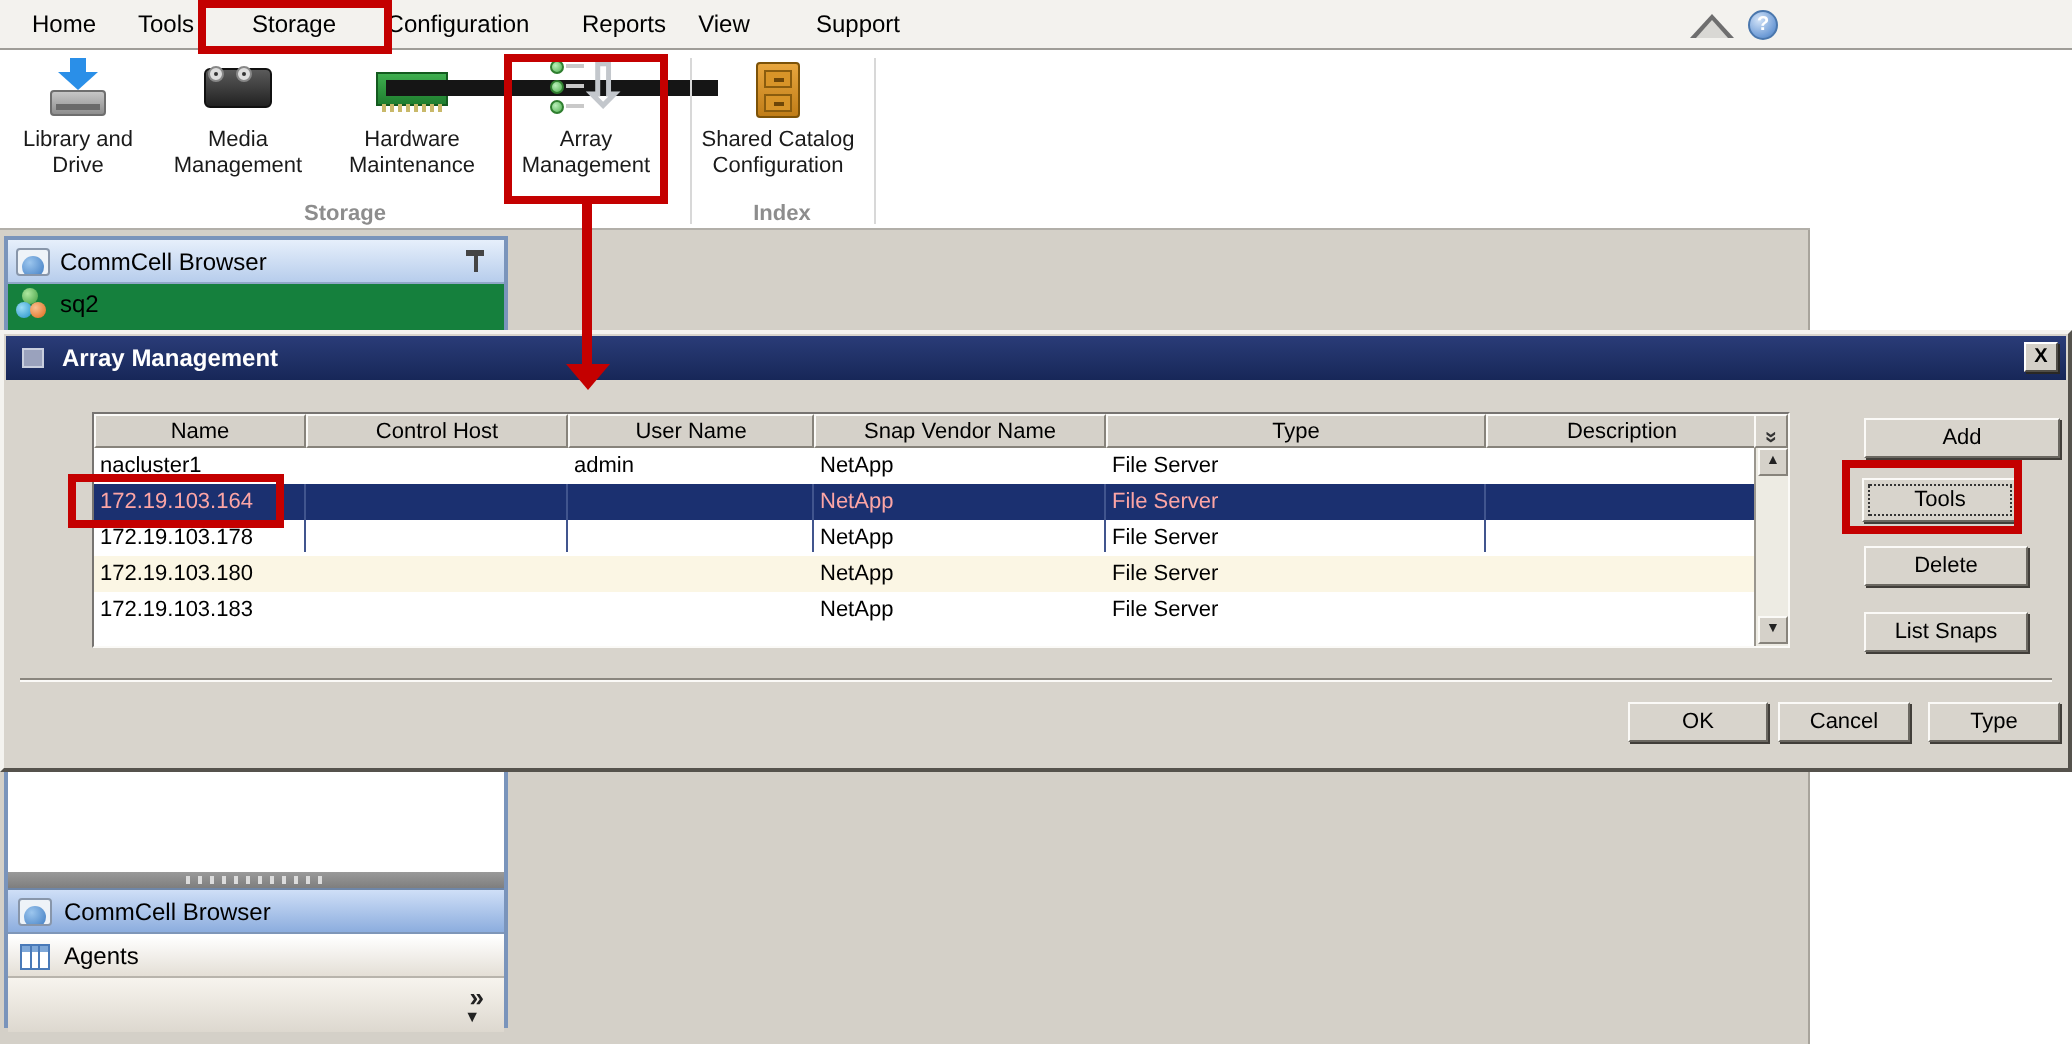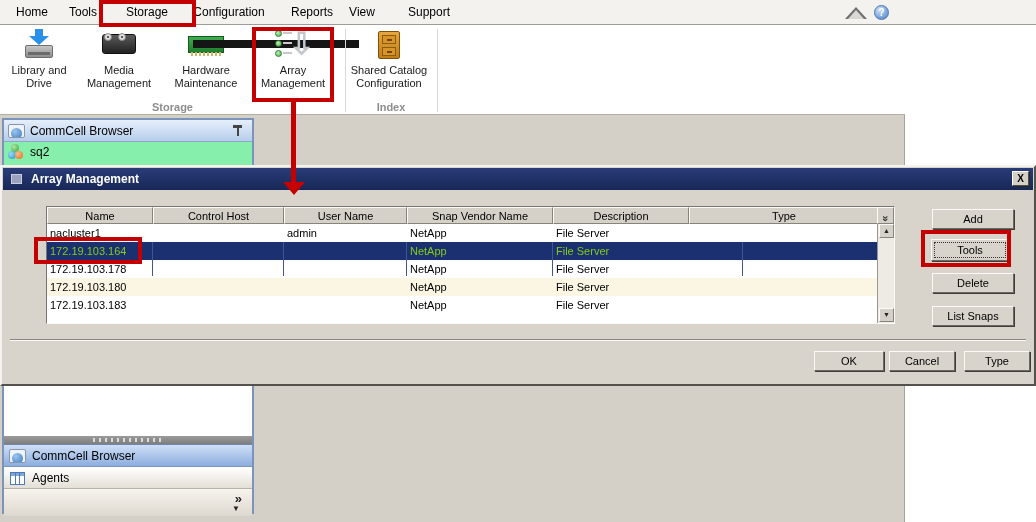--- a/index.html
+++ b/index.html
@@ -60,21 +60,21 @@
   
   .panel{position:absolute;left:2px;top:118px;width:252px;height:396px;background:#fff;border:2px solid #7a94bb;z-index:5}
   .panel-title{position:absolute;left:0;top:0;right:0;height:22px;display:flex;align-items:center;
      background:linear-gradient(#e6effb,#b7cdec);border-bottom:1px solid #8fa8c8;font-size:12px}
   .pt-ico{width:17px;height:14px;margin:0 5px 0 4px;border:1px solid #8896aa;border-radius:2px;background:#eef3f8;position:relative;overflow:hidden}
   .pt-ico::after{content:"";position:absolute;left:2px;top:3px;width:11px;height:11px;border-radius:50%;
      background:radial-gradient(circle at 35% 30%,#9cc6ee,#3a78c0)}
   .pin{width:9px;height:12px;position:absolute;right:10px;top:5px}
   .pin::before{content:"";position:absolute;left:0;top:0;width:9px;height:3px;background:#444}
   .pin::after{content:"";position:absolute;left:3.5px;top:3px;width:2px;height:8px;background:#444}
-  .tree{position:absolute;left:0;top:22px;right:0;height:44px;background:#86efac}
+  .tree{position:absolute;left:0;top:22px;right:0;height:44px;background:#15803d}
   .tree-item{display:flex;align-items:center;height:20px;padding-left:4px;font-size:12px}
   .sq2-ico{width:17px;height:16px;position:relative;margin-right:5px}
   .sq2-ico i{position:absolute;width:8px;height:8px;border-radius:50%}
   .sq2-ico .ga{left:3px;top:0;background:radial-gradient(circle at 35% 35%,#aee8a0,#3f9e3f)}
   .sq2-ico .bb{left:0;top:7px;background:radial-gradient(circle at 35% 35%,#9adcf5,#2090c8)}
   .sq2-ico .oo{left:7px;top:7px;background:radial-gradient(circle at 35% 35%,#f8c090,#e06818)}
   .tree-frag{position:absolute;left:14px;top:64px;width:13px;height:5px;background:#5b8ccB;border:1px solid #2c5a9a;border-bottom:none}
   .splitter{position:absolute;left:0;right:0;top:316px;height:8px;background:linear-gradient(#9a9a9a,#7e7e7e)}
   .splitter::after{content:"";position:absolute;left:50%;top:2px;width:70px;height:4px;transform:translateX(-50%);
      background:repeating-linear-gradient(90deg,#dcdcdc 0 2px,transparent 2px 6px)}
@@ -104,36 +104,36 @@
   
   .grid{position:absolute;left:44px;top:39px;width:849px;height:118px;background:#fff;
      border:1px solid;border-color:#777471 #fbfaf7 #fbfaf7 #777471}
   .ghead{display:flex;width:832px}
   .th{height:17px;background:#d5d1c9;border:1px solid;border-color:#fbfaf7 #87837b #87837b #fbfaf7;
      font-size:11px;display:flex;align-items:center;justify-content:center;overflow:hidden;white-space:nowrap}
   .c0{width:106px}.c1{width:131px}.c2{width:123px}.c3{width:146px}.c4{width:190px}.c5{width:135px;flex:1}
   .gbody{position:relative;width:832px}
   .tr{display:flex;height:18px;background:#fff}
   .tr.alt{background:#fbf6e4}
-  .tr.sel{background:#1b3070;color:#84cc16}
+  .tr.sel{background:#1b3070;color:#fca5a5}
   .td{height:34px;line-height:18px;font-size:11px;padding-left:3px;overflow:hidden;white-space:nowrap}
   .tr.sel .td{border-right:1px solid #41558e}
   .chooser{position:absolute;right:0;top:0;width:17px;height:17px;background:#d5d1c9;
      border:1px solid;border-color:#fbfaf7 #87837b #87837b #fbfaf7;text-align:center}
   .chooser::before{content:"\00BB";display:inline-block;transform:rotate(90deg);font-size:11px;font-weight:bold;color:#333;line-height:15px}
   .vsb{position:absolute;right:0;top:17px;bottom:0;width:17px;background:#edebe3;border-left:1px solid #9a968e}
   .sbtn{position:absolute;left:1px;width:15px;height:14px;background:#d5d1c9;text-align:center;
      border:1px solid;border-color:#fbfaf7 #87837b #87837b #fbfaf7;font-size:7px;color:#222;line-height:12px}
   .sb-up{top:0}.sb-up::before{content:"\25B2"}
   .sb-dn{bottom:1px}.sb-dn::before{content:"\25BC"}
 
   
   .btn{position:absolute;height:20px;background:#d8d4cc;font-size:11px;text-align:center;line-height:18px;cursor:default;
      border:1px solid;border-color:#fbfaf7 #6b6861 #6b6861 #fbfaf7;box-shadow:1px 1px 0 #413e39}
-  .b-add{left:930px;top:42px;width:82px}
+  .b-add{left:930px;top:42px;width:98px}
   .b-edit{left:929px;top:72px;width:78px;height:22px;outline:1px dotted #333;outline-offset:-4px;line-height:20px}
   .b-del{left:930px;top:106px;width:82px}
   .b-snaps{left:930px;top:139px;width:82px}
   .hsep{position:absolute;left:8px;right:8px;top:172px;height:2px;border-top:1px solid #8a867e;border-bottom:1px solid #fbfaf7}
   .b-ok{left:812px;top:184px;width:70px}
   .b-cancel{left:887px;top:184px;width:66px}
   .b-help{left:962px;top:184px;width:66px}
 
   
   .rb{position:absolute;border:4px solid #c40000;z-index:70}
@@ -261,22 +261,22 @@
       <span>Array Management</span>
     </div>
     <div class="dlg-close">X</div>
 
     <div class="grid">
       <div class="ghead">
           <div class="th c0">Name</div>
           <div class="th c1">Control Host</div>
           <div class="th c2">User Name</div>
           <div class="th c3">Snap Vendor Name</div>
+          <div class="th c4">Type</div>
           <div class="th c5">Description</div>
-          <div class="th c4">Type</div>
         </div>
       <div class="gbody">
           <div class="tr">
             <div class="td c0">nacluster1</div>
             <div class="td c1"></div>
             <div class="td c2">admin</div>
             <div class="td c3">NetApp</div>
             <div class="td c4">File Server</div>
             <div class="td c5"></div>
           </div>

